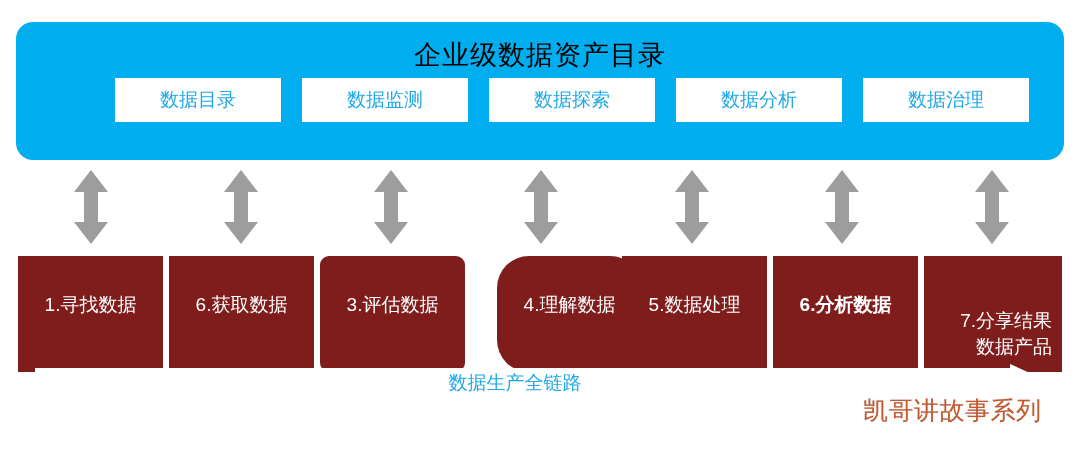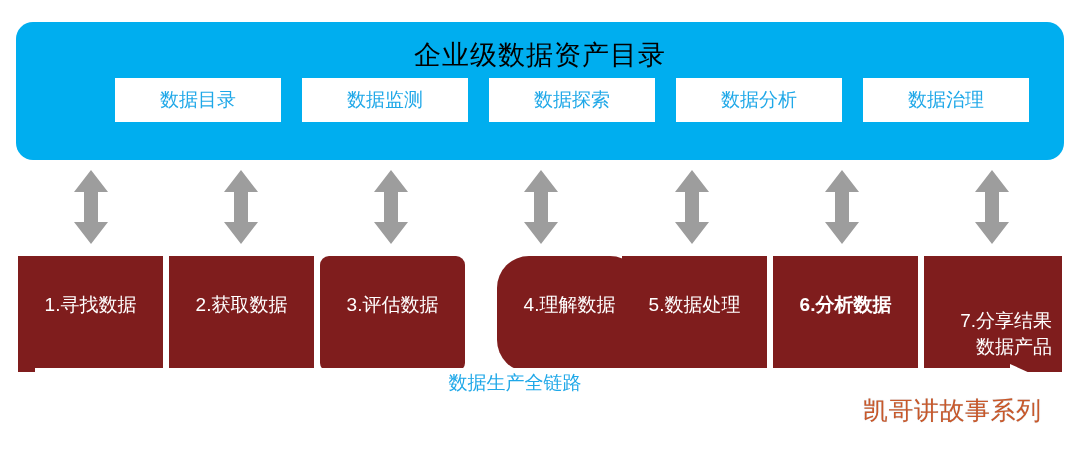--- a/index.html
+++ b/index.html
@@ -217,21 +217,21 @@
         <path d="M19 0 L36 22 L26 22 L26 52 L36 52 L19 74 L2 52 L12 52 L12 22 L2 22 Z" fill="#9D9D9D"></path>
       </svg>
   </div>
 </div>
 
 <div class="process-row">
   <div class="pbox" style="left:0px;   width:145px;">
     <div class="pbox-label">1.寻找数据</div>
   </div>
   <div class="pbox" style="left:151px; width:145px;">
-    <div class="pbox-label">2.获取数据</div>
+    <div class="pbox-label">6.获取数据</div>
   </div>
   <div class="pbox" style="left:302px; width:145px;border-radius:9px;">
     <div class="pbox-label">3.评估数据</div>
   </div>
   <div class="pbox" style="left:479px; width:145px;border-radius:32px;">
     <div class="pbox-label">4.理解数据</div>
   </div>
   <div class="pbox" style="left:604px; width:145px;">
     <div class="pbox-label">5.数据处理</div>
   </div>

